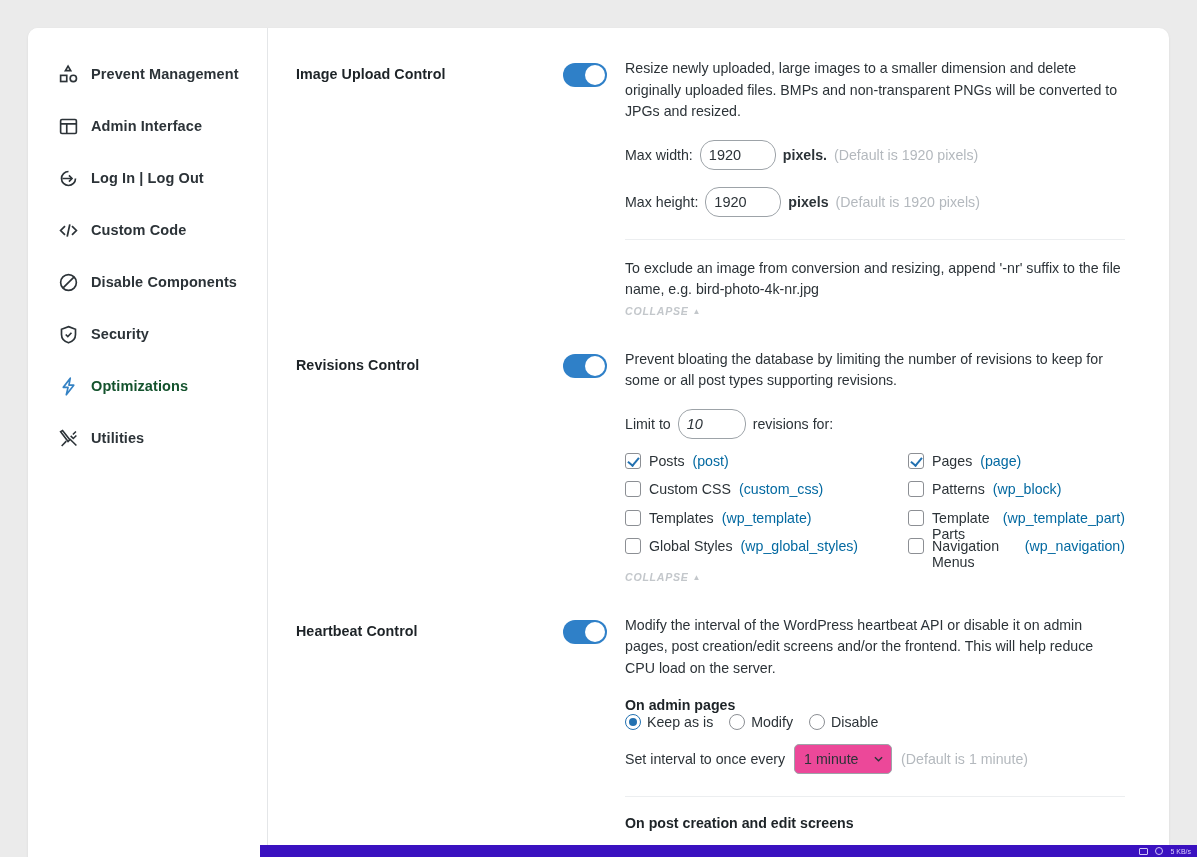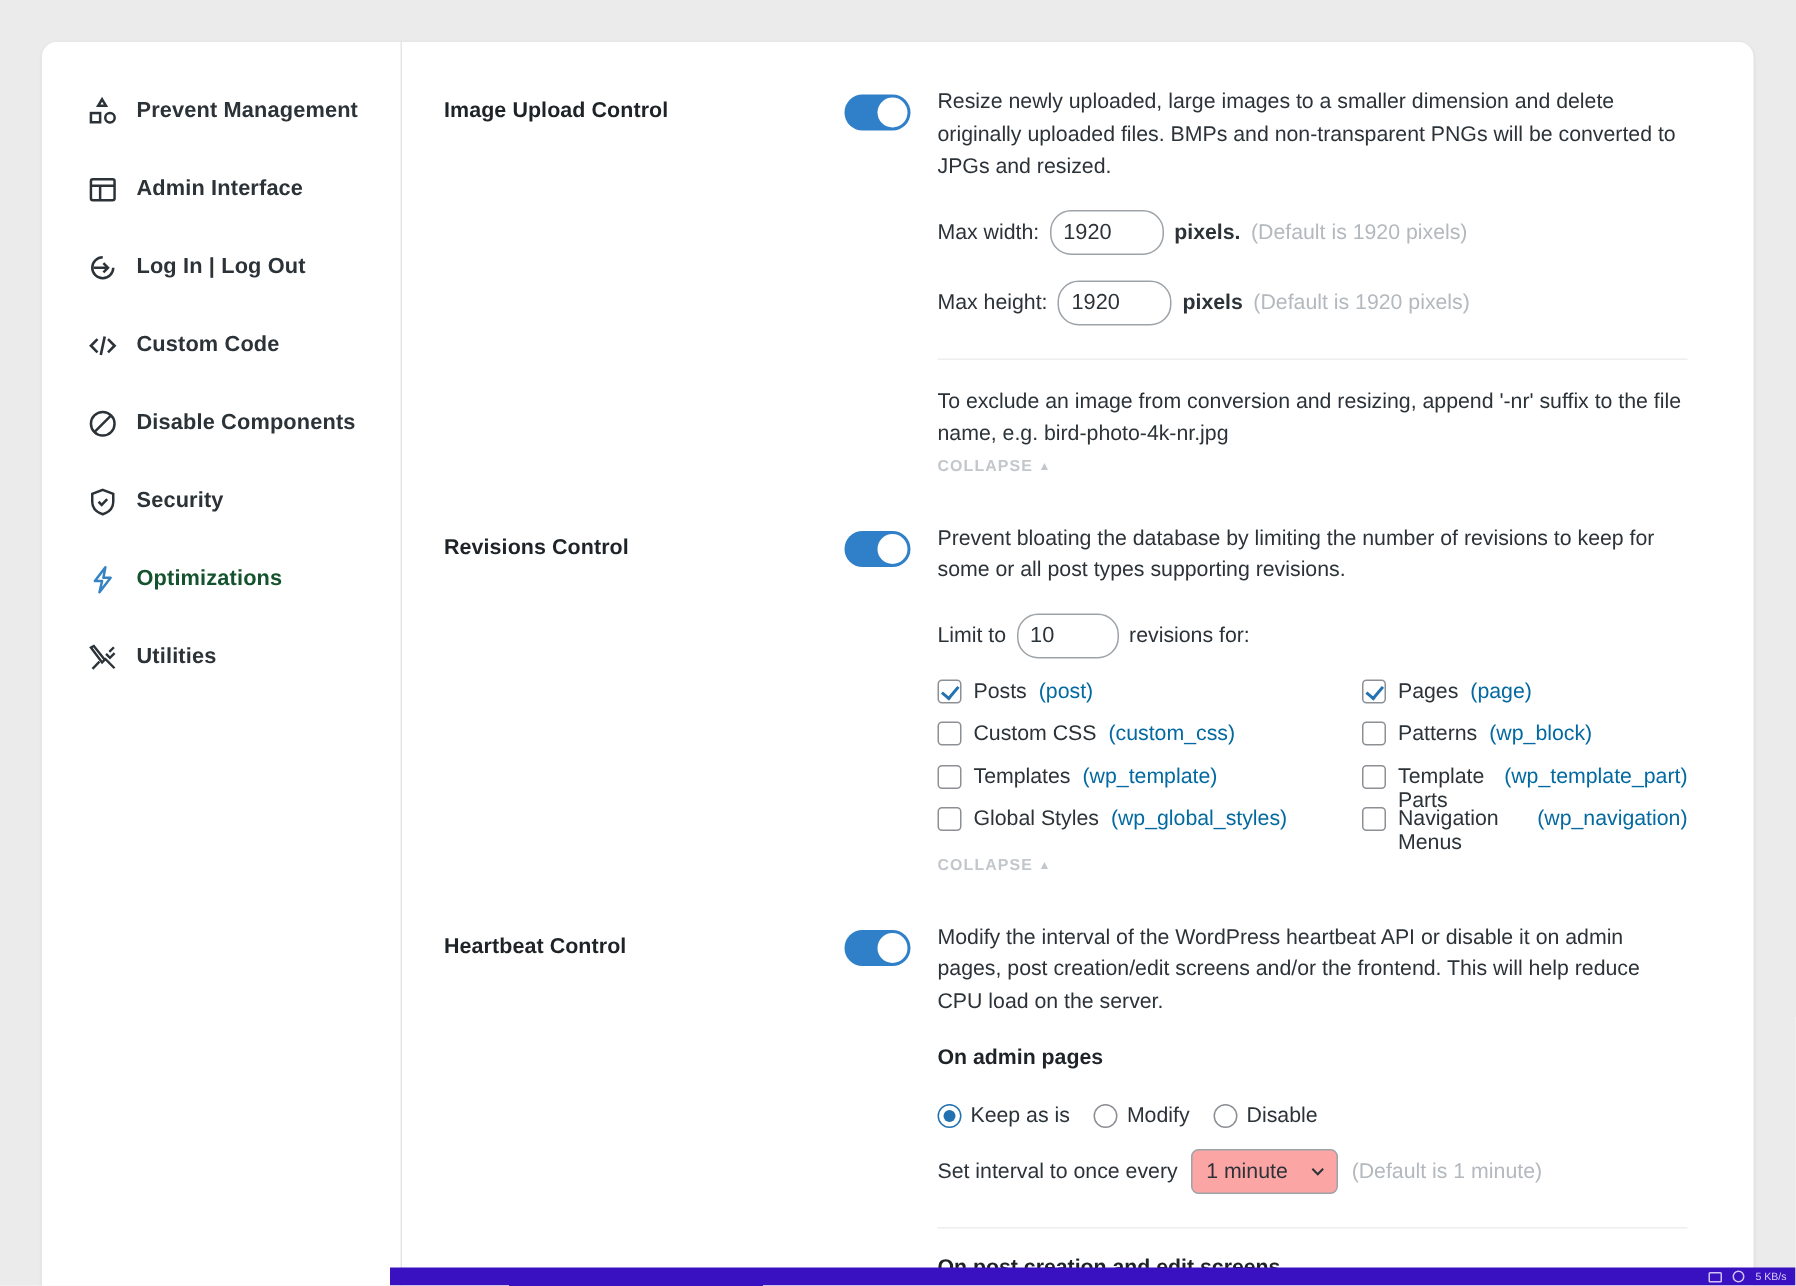--- a/index.html
+++ b/index.html
@@ -124,35 +124,36 @@
     font-size: 14.5px;
     color: #2c3338;
     border: 1px solid #9da3a8;
     border-radius: 14px;
     height: 30px;
     padding: 0 8px;
     background: #fff;
     outline: none;
   }
   input.w1920 { width: 76px; }
-  input.w10 { width: 68px; }
+  input.w10 { width: 68px; font-style: italic; }
 
   .hr {
     height: 1px;
     background: #eceef0;
     margin: 22px 0 0 0;
   }
 
   .collapse {
     font-size: 10.6px;
     letter-spacing: 0.75px;
     color: #c3c7cb;
     font-weight: 700;
     cursor: pointer;
     display: inline-block;
+    font-style: italic;
   }
   .collapse .caret { font-size: 8px; vertical-align: 1px; }
 
   .note {
     font-size: 14.2px;
     color: #2c3338;
     line-height: 21.5px;
     margin-top: 18px;
     max-width: 578px;
   }
@@ -197,21 +198,21 @@
   .sub-head {
     font-size: 14.2px;
     font-weight: 700;
     color: #1d2327;
     margin-top: 18px;
   }
   .radio-line {
     display: flex;
     align-items: center;
     gap: 16px;
-    margin-top: 23px;
+    margin-top: 1px;
   }
   .radio {
     display: flex;
     align-items: center;
     gap: 6px;
     font-size: 14.2px;
     color: #2c3338;
     cursor: pointer;
   }
   .radio .dot {
@@ -238,21 +239,21 @@
     gap: 9px;
     margin-top: 14px;
     font-size: 14.2px;
     color: #2c3338;
   }
   .sel {
     position: relative;
     border: 1px solid #9da3a8;
     border-radius: 5px;
     height: 30px;
-    background: #fca5a5;
+    background: #ec4899;
     display: flex;
     align-items: center;
     padding: 0 28px 0 9px;
     font-size: 14.2px;
     color: #2c3338;
     cursor: pointer;
     min-width: 98px;
   }
   .sel .chev {
     position: absolute;

